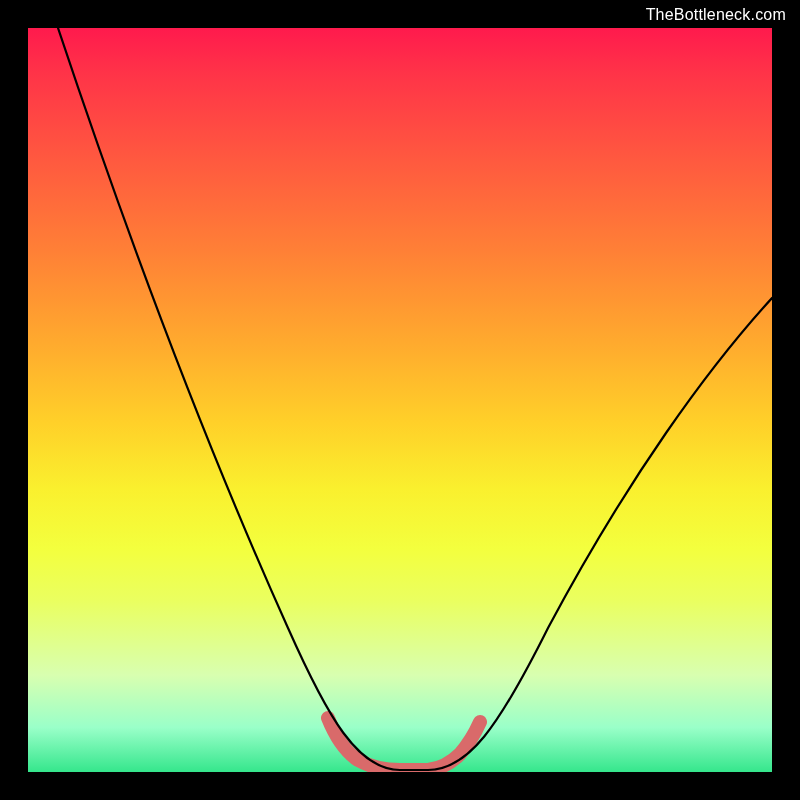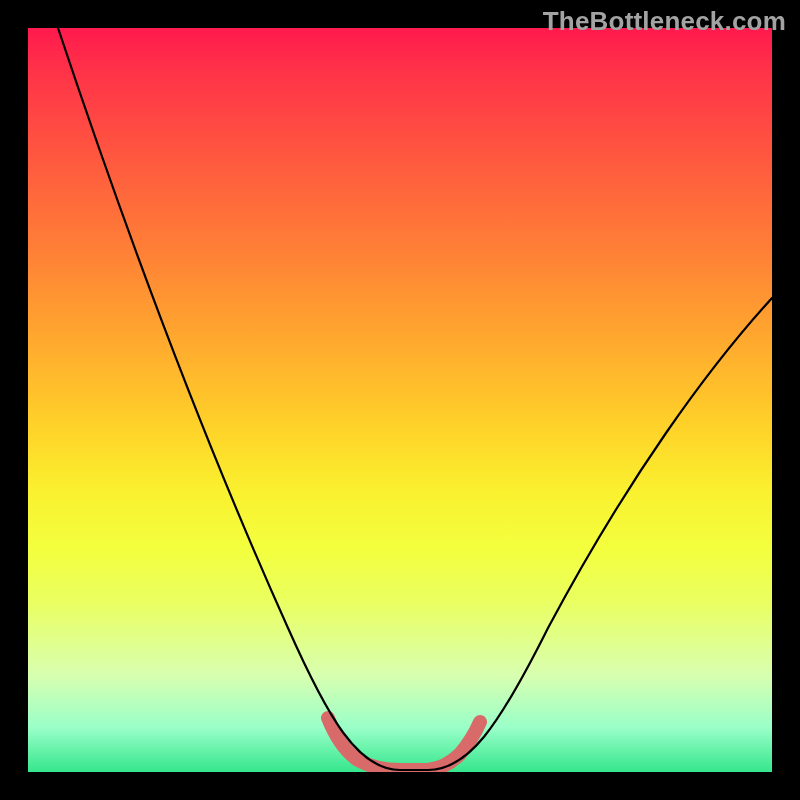--- a/index.html
+++ b/index.html
@@ -39,23 +39,23 @@
       #d8ffb0 87%,
       #9affc9 94%,
       #35e68c 100%
     );
     overflow: hidden;
   }
   .attribution {
     position: absolute;
     top: 6px;
     right: 14px;
-    color: #a3a3a3;
-    font-size: 26px;
-    font-weight: 700;
+    color: #ffffff;
+    font-size: 16px;
+    font-weight: 400;
     letter-spacing: 0.2px;
     user-select: none;
   }
   svg.curves {
     position: absolute;
     left: 0;
     top: 0;
     width: 744px;
     height: 744px;
   }

